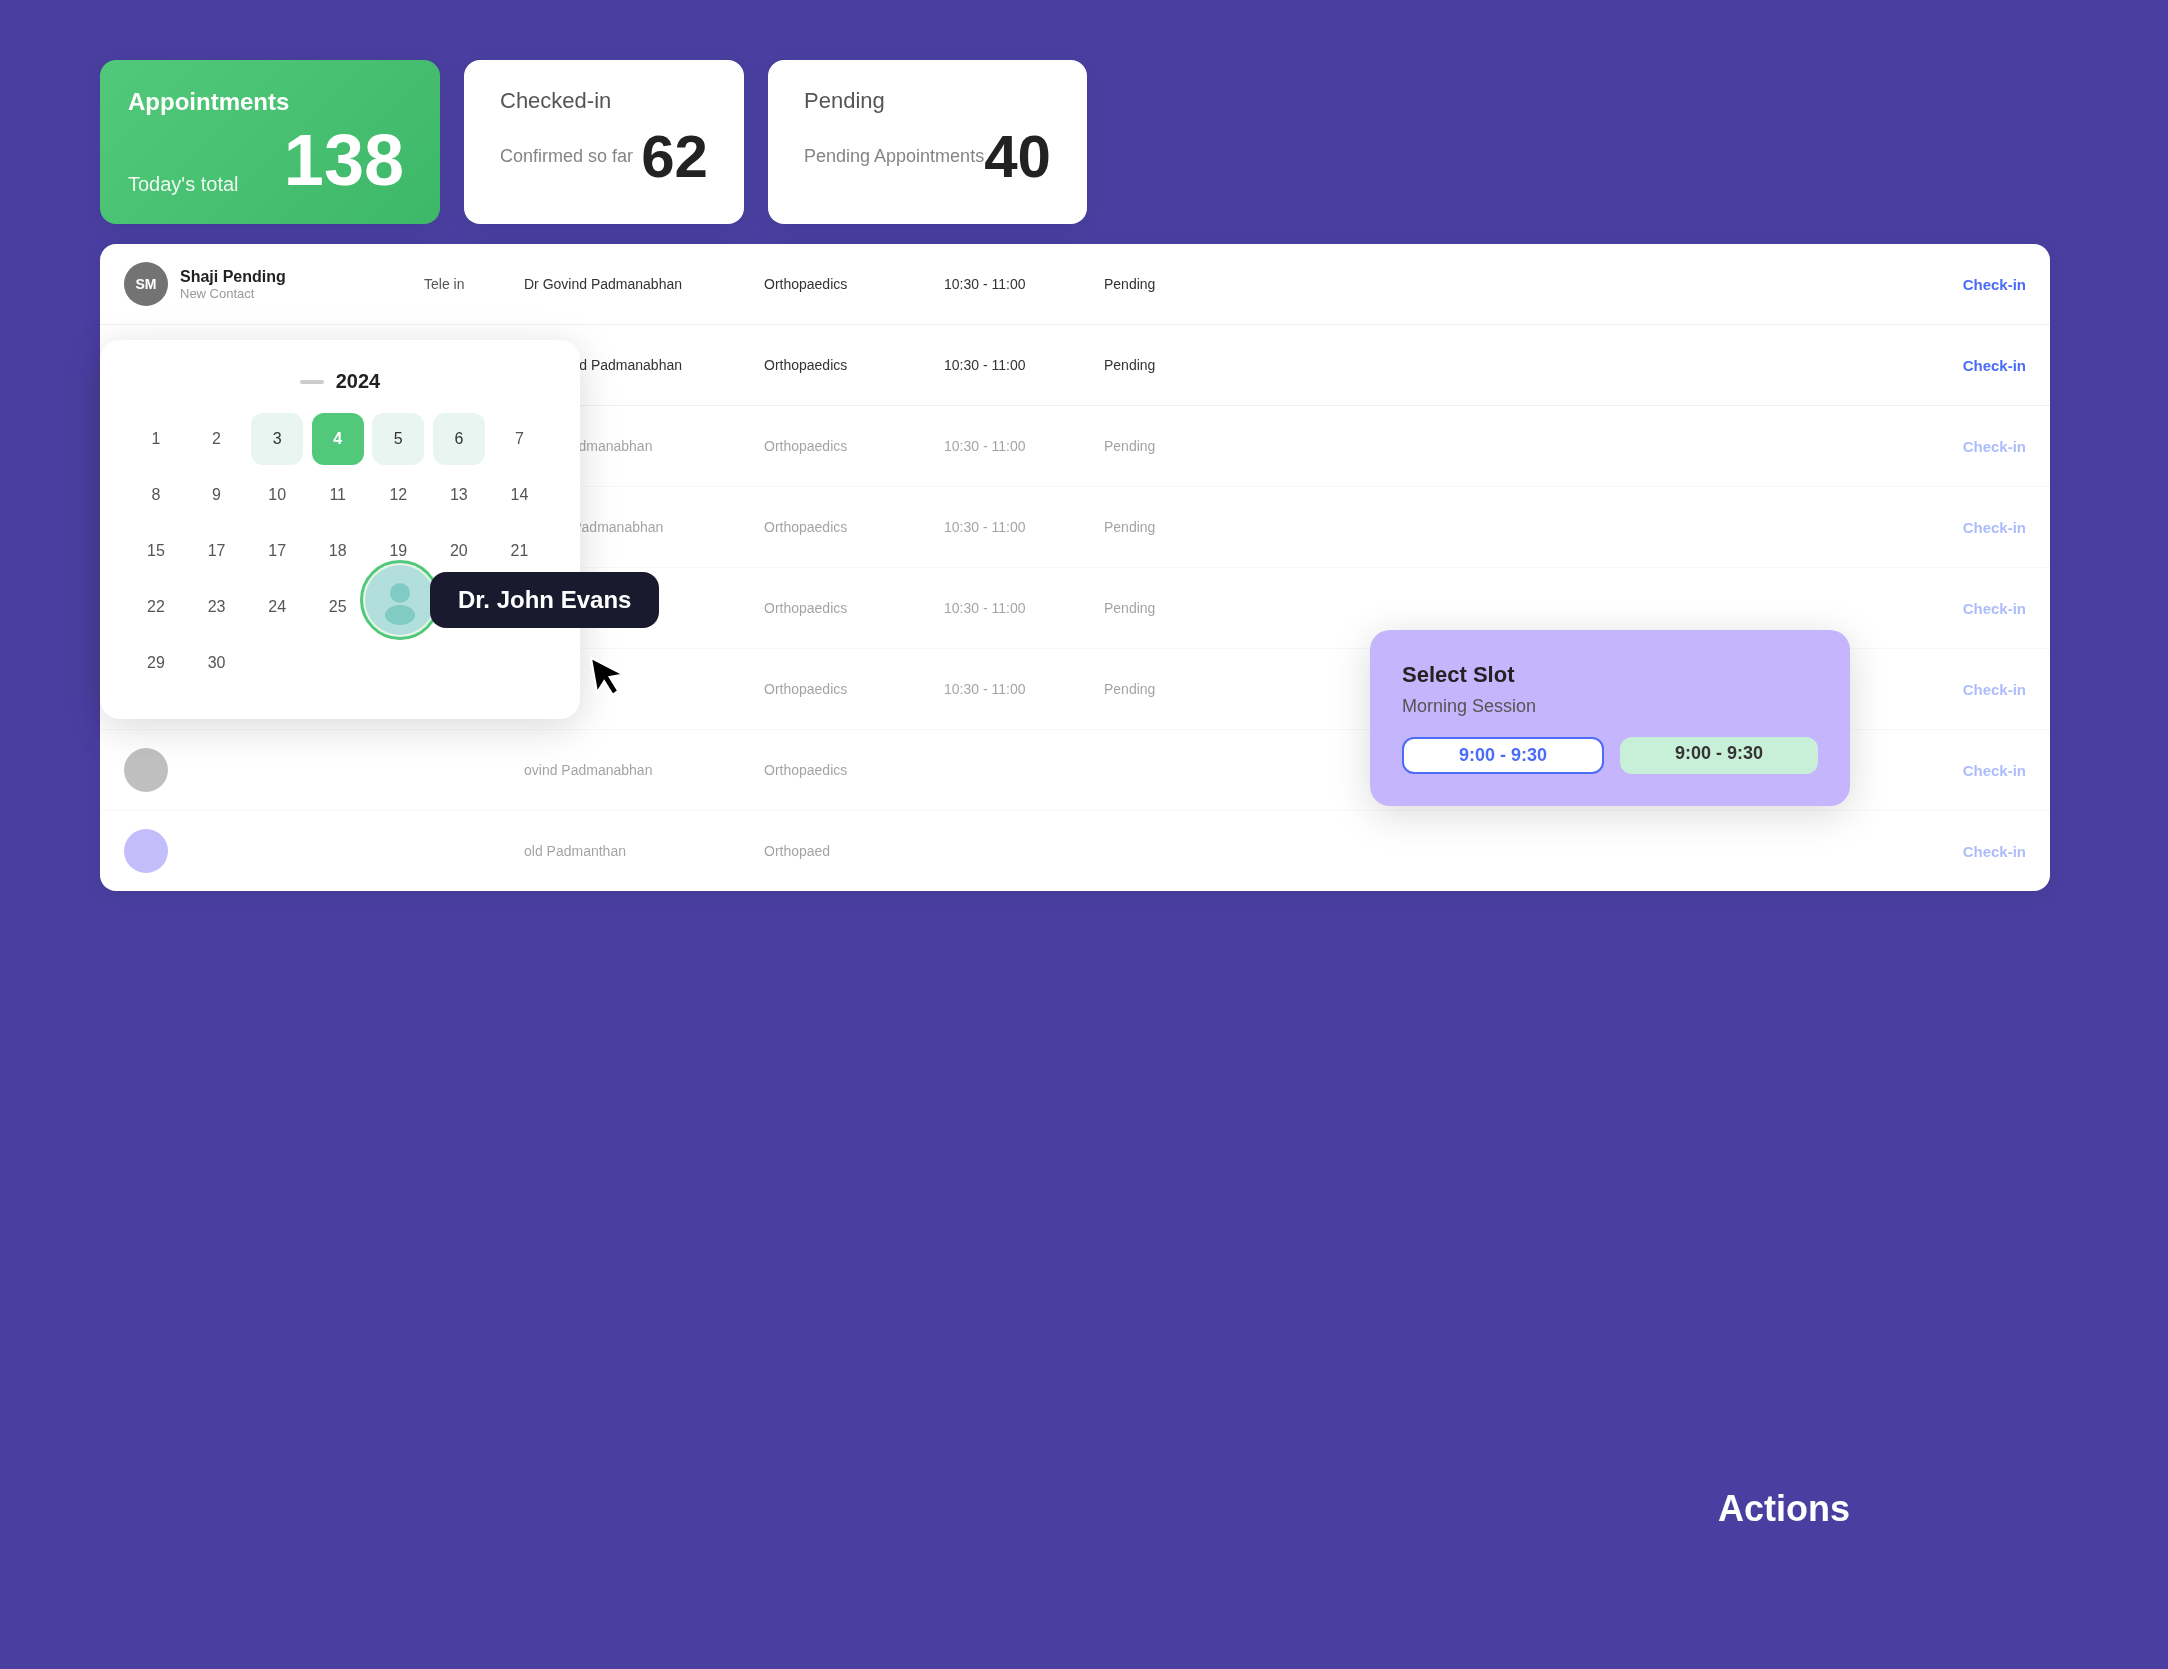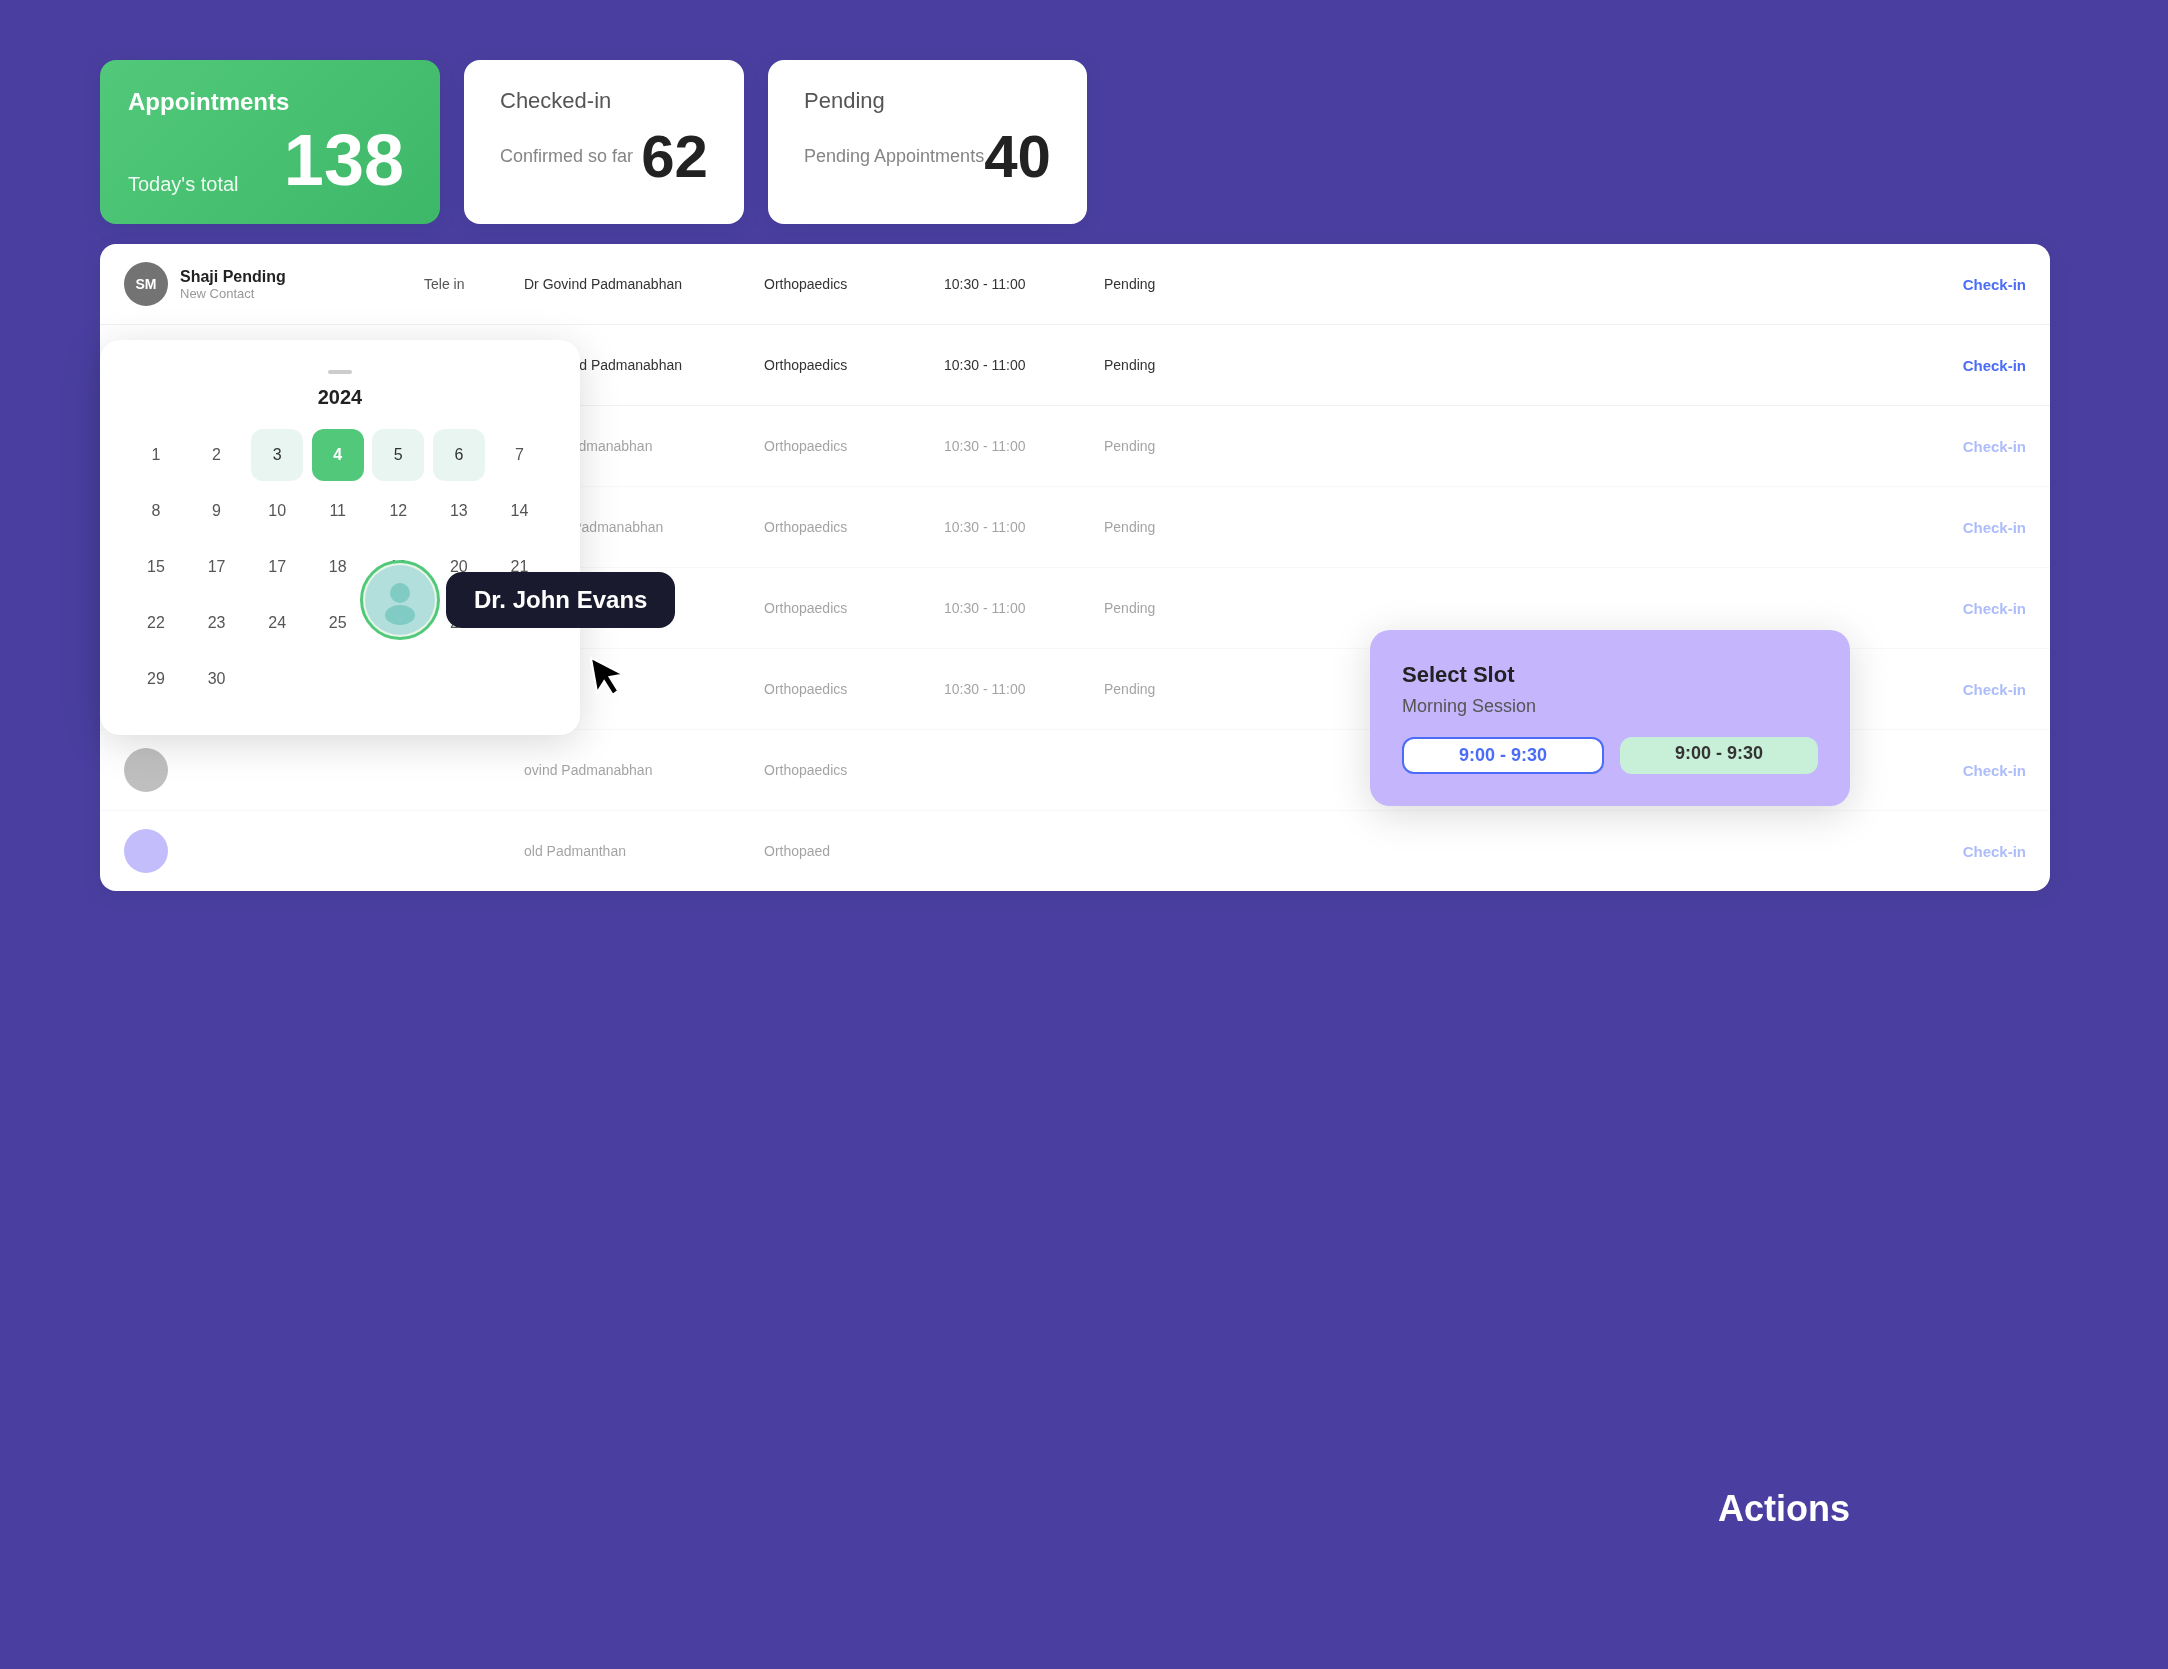--- a/index.html
+++ b/index.html
@@ -185,21 +185,20 @@
       padding: 30px;
       z-index: 10;
     }
 
     .calendar-header {
       display: flex;
       justify-content: center;
       align-items: center;
       margin-bottom: 20px;
       gap: 12px;
-      flex-direction: column;
     }
 
     .calendar-nav {
       width: 24px;
       height: 4px;
       background: #ccc;
       border-radius: 2px;
     }
 
     .calendar-year {
@@ -238,21 +237,21 @@
     }
 
     
     .doctor-tooltip-area {
       position: absolute;
       top: 500px;
       left: 260px;
       z-index: 20;
       display: flex;
       align-items: center;
-      gap: 16px;
+      gap: 0;
     }
 
     .doctor-avatar-circle {
       width: 80px;
       height: 80px;
       border-radius: 50%;
       border: 3px solid #52c97a;
       overflow: hidden;
       background: #e8f5e9;
       display: flex;

